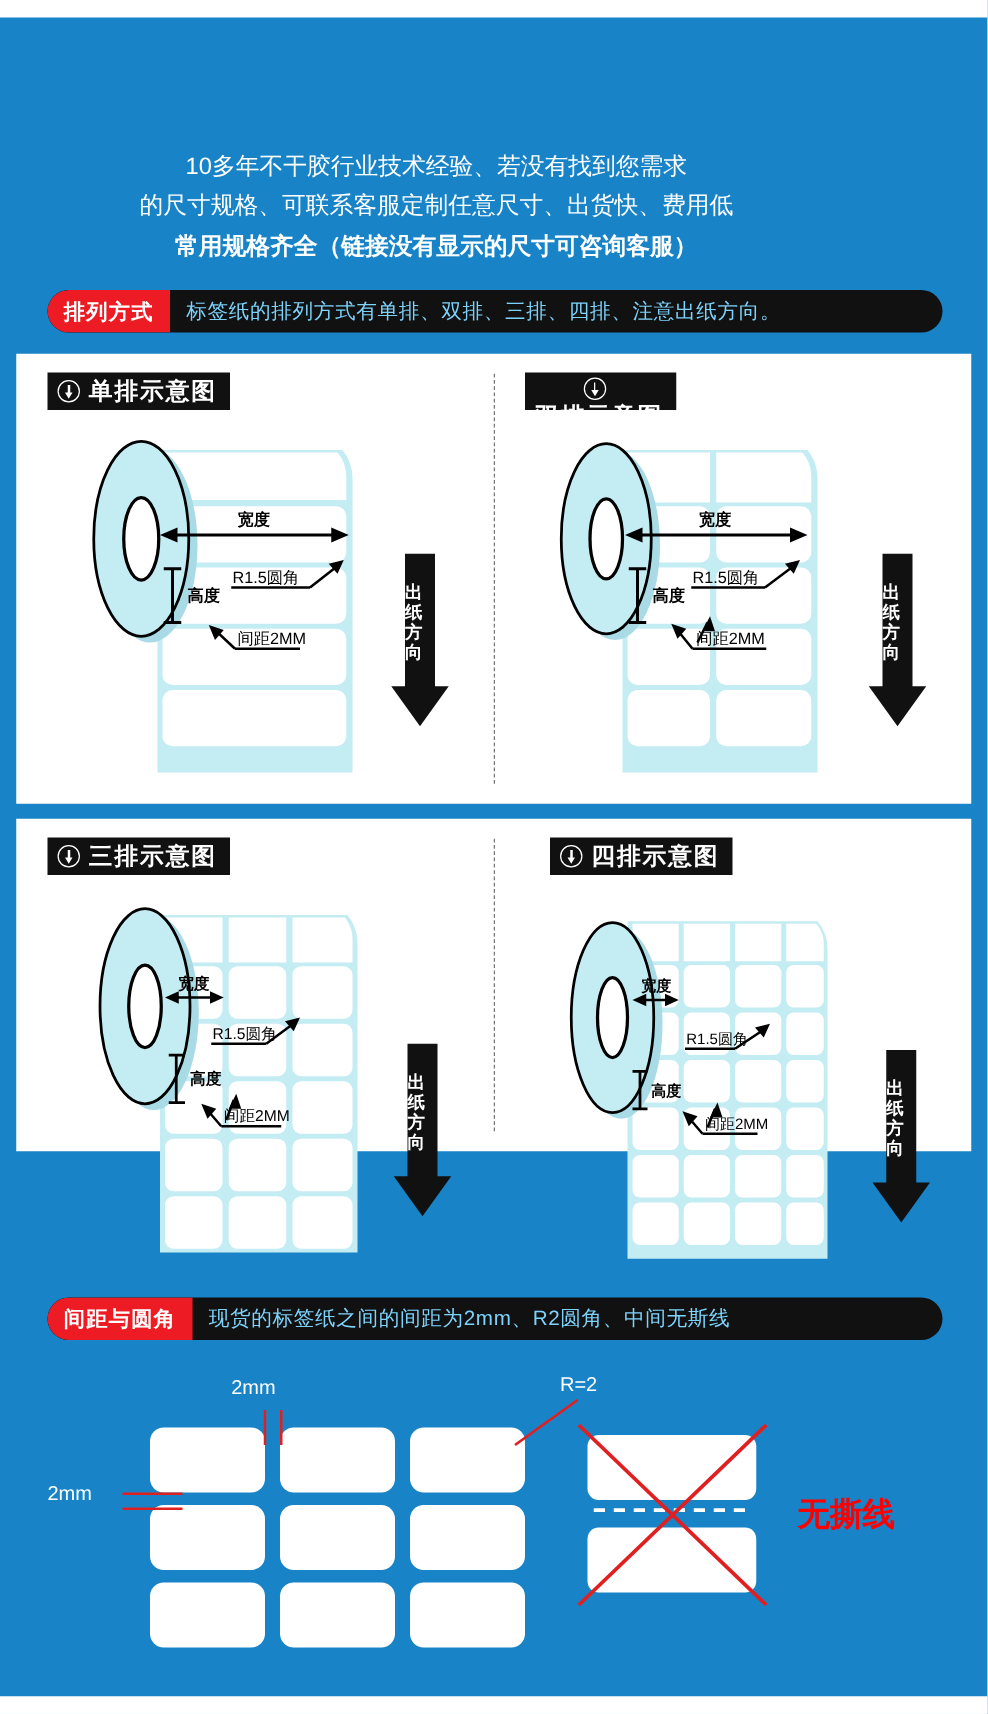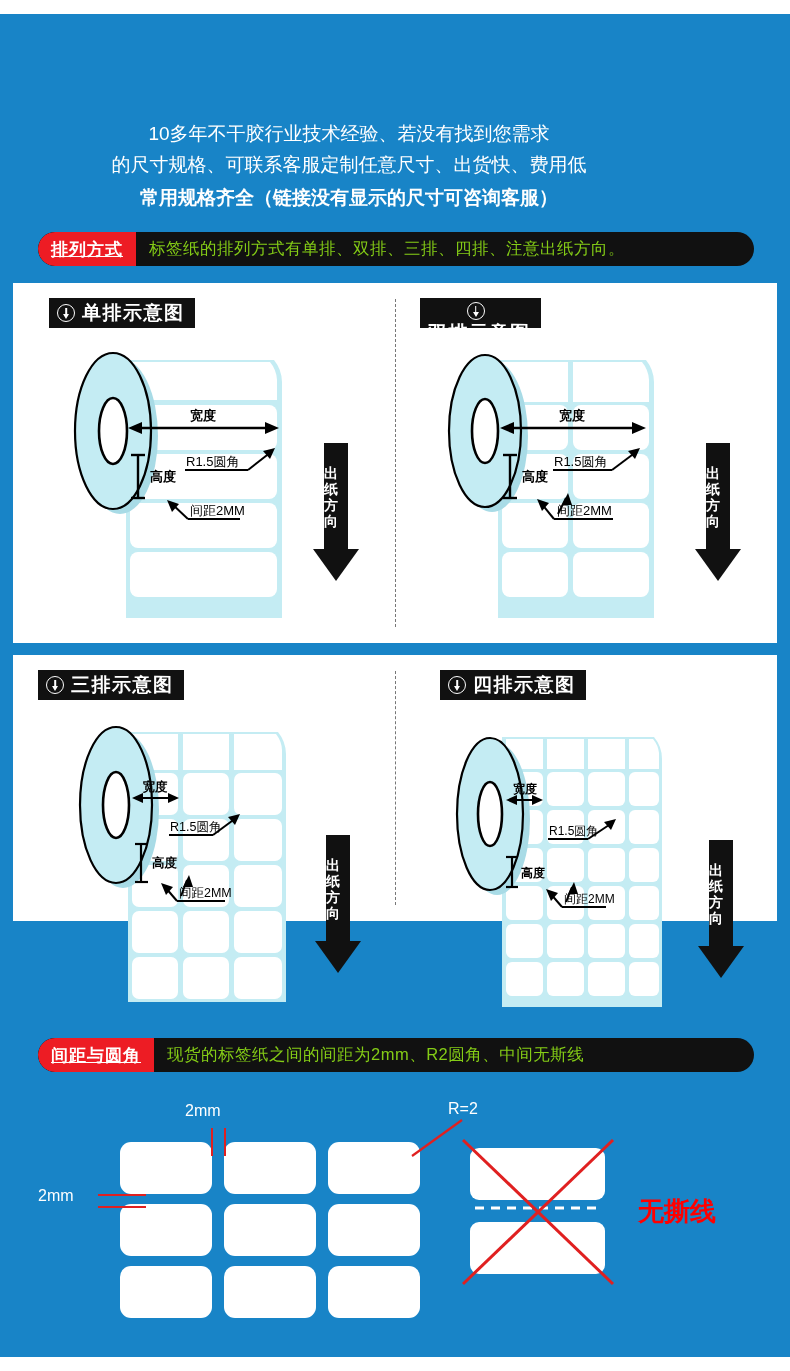--- a/index.html
+++ b/index.html
@@ -64,24 +64,23 @@
   .banner-tag {
     height: 34px;
     background: #ed1c24;
     border-top-left-radius: 17px;
     border-bottom-left-radius: 17px;
     display: flex; align-items: center; justify-content: center;
     padding: 0 13px;
     color: #ffffff; font-size: 17px; font-weight: bold;
     letter-spacing: 1px;
     white-space: nowrap;
-    text-decoration: underline;
   }
   .banner-text {
-    color: #84cc16; font-size: 16.5px;
+    color: #7dd3fc; font-size: 16.5px;
     padding-left: 13px; padding-right: 14px;
     white-space: nowrap; letter-spacing: .5px;
   }
   #banner-arrangement { left: 38px; top: 232px; width: 716px; }
   #banner-spacing { left: 38px; top: 1038px; width: 716px; }
 
   
   .panel {
     position: absolute;
     background: #ffffff;
@@ -194,21 +193,21 @@
 
   <div class="banner" id="banner-arrangement">
     <div class="banner-tag">排列方式</div>
     <div class="banner-text">标签纸的排列方式有单排、双排、三排、四排、注意出纸方向。</div>
   </div>
 
   <div class="panel" id="panel-top">
     <div class="vdivider"></div>
 
     <div class="cell" style="left:0; width:50%;">
-      <div class="cell-title" style="left:36px; top:15px;">
+      <div class="cell-title" style="left:25px; top:15px;">
         <span class="arrow-circle"></span>
         <span class="txt">单排示意图</span>
       </div>
 
       <div class="roll" style="left:55px; top:65px;">
         <svg width="235" height="280" viewBox="0 0 235 280">
 
           <path d="M58 12 h148 a36 36 0 0 1 8 22 v236 h-156 z" fill="#c4ecf3"></path>
 
           <path d="M62 14 h140 a30 30 0 0 1 7 18 v20 a0 0 0 0 1 0 0 h-147 z" fill="#ffffff"></path>

